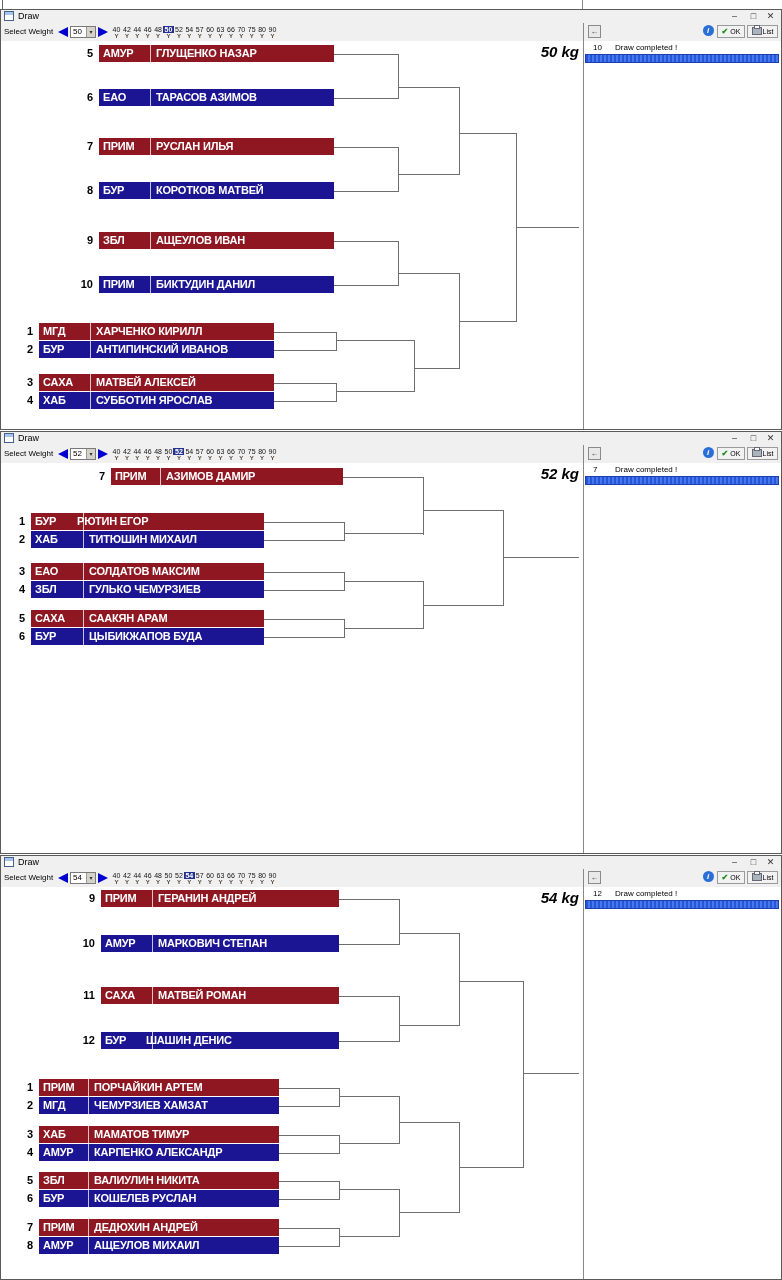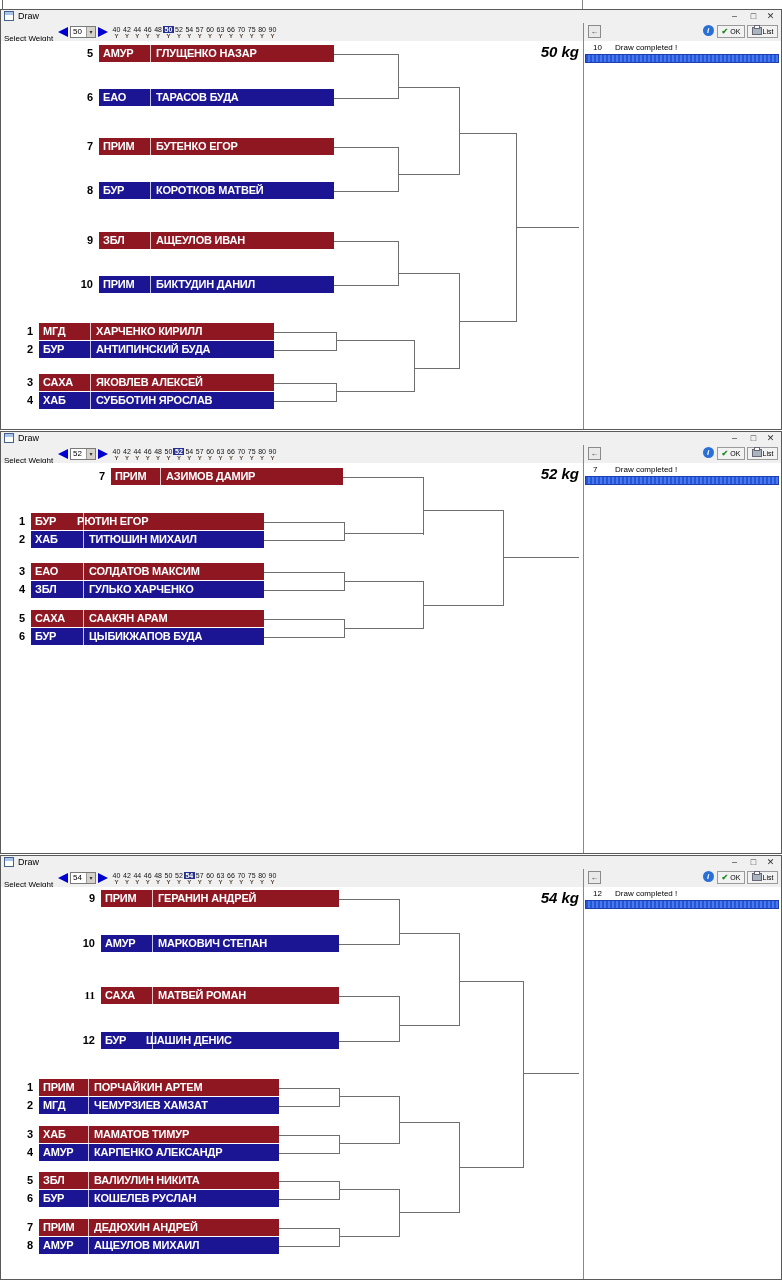--- a/index.html
+++ b/index.html
@@ -13,21 +13,21 @@
   .win{position:absolute;left:0;width:782px;background:#fff;border:1px solid #5a5a5a;box-sizing:border-box;}
 
   .titlebar{position:relative;height:13px;background:#f0f0f0;}
   .app-icon{position:absolute;left:3px;top:1px;width:10px;height:10px;box-sizing:border-box;
             border:1px solid #44618c;background:linear-gradient(#a8c4ea 0 3px,#fff 3px);}
   .title-text{position:absolute;left:17px;top:2px;font-size:9px;line-height:9px;color:#000;}
   .ctrl{position:absolute;top:0;width:17px;text-align:center;font-size:9px;line-height:12px;color:#333;}
   .ctrl.min{right:38px}.ctrl.max{right:19px}.ctrl.cls{right:2px}
 
   .toolbar{position:relative;height:18px;background:#f0f0f0;border-bottom:1px solid #8a8a8a;}
-  .sw-label{position:absolute;left:3px;top:5px;font-size:8px;line-height:8px;color:#000;margin-top:7px;}
+  .sw-label{position:absolute;left:3px;top:5px;font-size:8px;line-height:8px;color:#000;}
   .arr{position:absolute;width:0;height:0;top:4px;}
   .arr.left{left:57px;border-top:5px solid transparent;border-bottom:5px solid transparent;border-right:10px solid #0000cf;}
   .arr.right{left:97px;border-top:5px solid transparent;border-bottom:5px solid transparent;border-left:10px solid #0000cf;}
   .combo{position:absolute;left:69px;top:3px;width:26px;height:12px;box-sizing:border-box;background:#fff;
          border:1px solid #7a7a7a;font-size:8px;line-height:10px;padding-left:2px;}
   .combo .cArr{position:absolute;right:0;top:0;bottom:0;width:8px;background:#d6d2ca;border-left:1px solid #9a9a9a;
          font-size:6px;line-height:10px;text-align:center;color:#333;}
   .wstrip{position:absolute;left:110px;top:0;height:18px;}
   .wnum{position:absolute;top:3px;width:11px;text-align:center;font-size:7px;line-height:7px;color:#111;}
   .wnum.sel{background:#26308f;color:#fff;font-weight:bold;}
@@ -133,26 +133,26 @@
       <div class="bracket">
         <div class="kglabel">50 kg</div>
       <div class="seed" style="left: 62px; top: 4px;">5</div>
           <div class="bar" style="left: 98px; top: 4px; width: 235px; background: rgb(142, 23, 34);">
             <span class="code" style="width: 52px;">АМУР</span>
             <span class="nm" style="left: 52px;">ГЛУЩЕНКО НАЗАР</span>
           </div>
           <div class="seed" style="left: 62px; top: 48px;">6</div>
           <div class="bar" style="left: 98px; top: 48px; width: 235px; background: rgb(27, 21, 147);">
             <span class="code" style="width: 52px;">ЕАО</span>
-            <span class="nm" style="left: 52px;">ТАРАСОВ БУДА</span>
+            <span class="nm" style="left: 52px;">ТАРАСОВ АЗИМОВ</span>
           </div>
           <div class="seed" style="left: 62px; top: 97px;">7</div>
           <div class="bar" style="left: 98px; top: 97px; width: 235px; background: rgb(142, 23, 34);">
             <span class="code" style="width: 52px;">ПРИМ</span>
-            <span class="nm" style="left: 52px;">БУТЕНКО ЕГОР</span>
+            <span class="nm" style="left: 52px;">РУСЛАН ИЛЬЯ</span>
           </div>
           <div class="seed" style="left: 62px; top: 141px;">8</div>
           <div class="bar" style="left: 98px; top: 141px; width: 235px; background: rgb(27, 21, 147);">
             <span class="code" style="width: 52px;">БУР</span>
             <span class="nm" style="left: 52px;">КОРОТКОВ МАТВЕЙ</span>
           </div>
           <div class="seed" style="left: 62px; top: 191px;">9</div>
           <div class="bar" style="left: 98px; top: 191px; width: 235px; background: rgb(142, 23, 34);">
             <span class="code" style="width: 52px;">ЗБЛ</span>
             <span class="nm" style="left: 52px;">АЩЕУЛОВ ИВАН</span>
@@ -163,26 +163,26 @@
             <span class="nm" style="left: 52px;">БИКТУДИН ДАНИЛ</span>
           </div>
           <div class="seed" style="left: 2px; top: 282px;">1</div>
           <div class="bar" style="left: 38px; top: 282px; width: 235px; background: rgb(142, 23, 34);">
             <span class="code" style="width: 52px;">МГД</span>
             <span class="nm" style="left: 52px;">ХАРЧЕНКО КИРИЛЛ</span>
           </div>
           <div class="seed" style="left: 2px; top: 300px;">2</div>
           <div class="bar" style="left: 38px; top: 300px; width: 235px; background: rgb(27, 21, 147);">
             <span class="code" style="width: 52px;">БУР</span>
-            <span class="nm" style="left: 52px;">АНТИПИНСКИЙ БУДА</span>
+            <span class="nm" style="left: 52px;">АНТИПИНСКИЙ ИВАНОВ</span>
           </div>
           <div class="seed" style="left: 2px; top: 333px;">3</div>
           <div class="bar" style="left: 38px; top: 333px; width: 235px; background: rgb(142, 23, 34);">
             <span class="code" style="width: 52px;">САХА</span>
-            <span class="nm" style="left: 52px;">ЯКОВЛЕВ АЛЕКСЕЙ</span>
+            <span class="nm" style="left: 52px;">МАТВЕЙ АЛЕКСЕЙ</span>
           </div>
           <div class="seed" style="left: 2px; top: 351px;">4</div>
           <div class="bar" style="left: 38px; top: 351px; width: 235px; background: rgb(27, 21, 147);">
             <span class="code" style="width: 52px;">ХАБ</span>
             <span class="nm" style="left: 52px;">СУББОТИН ЯРОСЛАВ</span>
           </div>
           <div class="seg" style="left: 333px; width: 64px; top: 13px; height: 1px; background: rgb(110, 110, 110);"></div>
           <div class="seg" style="left: 333px; width: 64px; top: 57px; height: 1px; background: rgb(110, 110, 110);"></div>
           <div class="seg" style="left: 397px; width: 1px; top: 13px; height: 45px; background: rgb(110, 110, 110);"></div>
           <div class="seg" style="left: 397px; width: 61px; top: 46px; height: 1px; background: rgb(110, 110, 110);"></div>
@@ -296,21 +296,21 @@
             <span class="nm" style="left: 53px;">ТИТЮШИН МИХАИЛ</span>
           </div>
           <div class="seed" style="left: -6px; top: 100px;">3</div>
           <div class="bar" style="left: 30px; top: 100px; width: 233px; background: rgb(142, 23, 34);">
             <span class="code" style="width: 53px;">ЕАО</span>
             <span class="nm" style="left: 53px;">СОЛДАТОВ МАКСИМ</span>
           </div>
           <div class="seed" style="left: -6px; top: 118px;">4</div>
           <div class="bar" style="left: 30px; top: 118px; width: 233px; background: rgb(27, 21, 147);">
             <span class="code" style="width: 53px;">ЗБЛ</span>
-            <span class="nm" style="left: 53px;">ГУЛЬКО ХАРЧЕНКО</span>
+            <span class="nm" style="left: 53px;">ГУЛЬКО ЧЕМУРЗИЕВ</span>
           </div>
           <div class="seed" style="left: -6px; top: 147px;">5</div>
           <div class="bar" style="left: 30px; top: 147px; width: 233px; background: rgb(142, 23, 34);">
             <span class="code" style="width: 53px;">САХА</span>
             <span class="nm" style="left: 53px;">СААКЯН АРАМ</span>
           </div>
           <div class="seed" style="left: -6px; top: 165px;">6</div>
           <div class="bar" style="left: 30px; top: 165px; width: 233px; background: rgb(27, 21, 147);">
             <span class="code" style="width: 53px;">БУР</span>
             <span class="nm" style="left: 53px;">ЦЫБИКЖАПОВ БУДА</span>
@@ -407,21 +407,21 @@
       <div class="seed" style="left: 64px; top: 3px;">9</div>
           <div class="bar" style="left: 100px; top: 3px; width: 238px; background: rgb(142, 23, 34);">
             <span class="code" style="width: 52px;">ПРИМ</span>
             <span class="nm" style="left: 52px;">ГЕРАНИН АНДРЕЙ</span>
           </div>
           <div class="seed" style="left: 64px; top: 48px;">10</div>
           <div class="bar" style="left: 100px; top: 48px; width: 238px; background: rgb(27, 21, 147);">
             <span class="code" style="width: 52px;">АМУР</span>
             <span class="nm" style="left: 52px;">МАРКОВИЧ СТЕПАН</span>
           </div>
-          <div class="seed" style="left: 64px; top: 100px; font-family: Liberation Serif, serif;">11</div>
+          <div class="seed" style="left: 64px; top: 100px;">11</div>
           <div class="bar" style="left: 100px; top: 100px; width: 238px; background: rgb(142, 23, 34);">
             <span class="code" style="width: 52px;">САХА</span>
             <span class="nm" style="left: 52px;">МАТВЕЙ РОМАН</span>
           </div>
           <div class="seed" style="left: 64px; top: 145px;">12</div>
           <div class="bar" style="left: 100px; top: 145px; width: 238px; background: rgb(27, 21, 147);">
             <span class="code" style="width: 52px;">БУР</span>
             <span class="nm" style="left: 40px;">ШАШИН ДЕНИС</span>
           </div>
           <div class="seed" style="left: 2px; top: 192px;">1</div>

